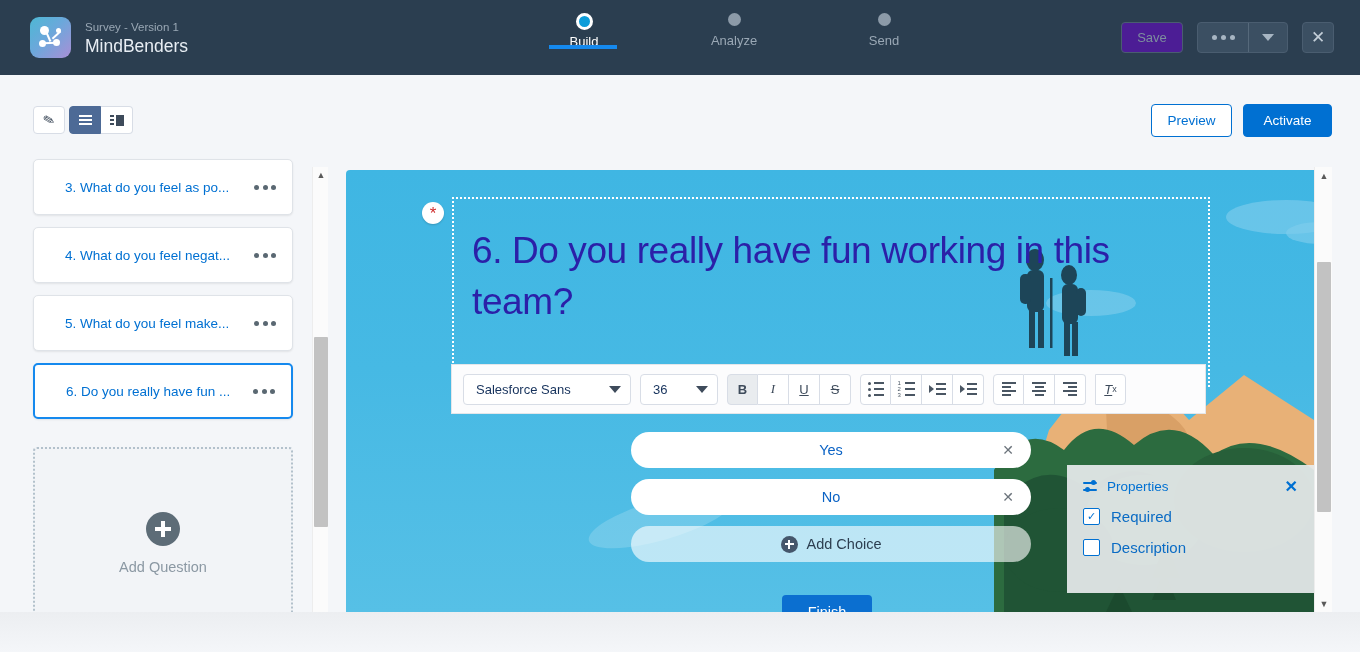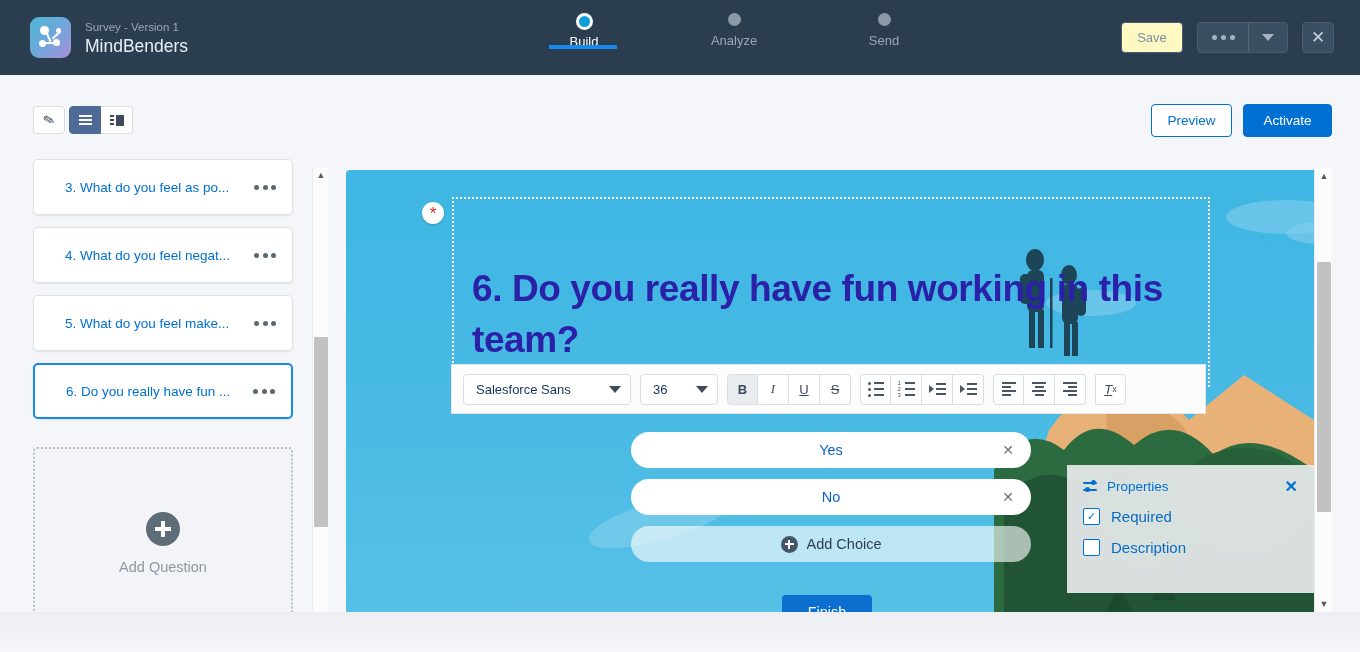--- a/index.html
+++ b/index.html
@@ -57,21 +57,21 @@
     width: 68px; height: 4px; background: #1589ee;
   }
 
   
   .hdr-actions {
     position: absolute; right: 26px; top: 22px;
     display: flex; align-items: center; gap: 14px;
   }
   .btn-save {
     width: 62px; height: 31px; border-radius: 4px;
-    background: #fef9c3; border: 1px solid #4a5d70;
+    background: #4c1d95; border: 1px solid #4a5d70;
     color: #7d8e9e; font-size: 13px;
     display: flex; align-items: center; justify-content: center;
   }
   .split {
     display: flex; height: 31px; border-radius: 4px; overflow: hidden;
     border: 1px solid #4a5d70; background: #3b4f62;
   }
   .split > div { display: flex; align-items: center; justify-content: center; }
   .split-dots { width: 50px; gap: 4px; }
   .split-dots i { width: 5px; height: 5px; border-radius: 50%; background: #a7b5c2; display: block; }
@@ -212,22 +212,22 @@
 
   
   .q-title-box {
     position: absolute; left: 106px; top: 27px;
     width: 758px; height: 190px;
     border: 2px dotted #ffffff;
     z-index: 5;
   }
   .q-title-text {
     position: absolute; left: 18px; top: 26px; width: 710px;
-    font-size: 37px; font-weight: bold; color: #2b20a8;
-    line-height: 51px; letter-spacing: -.4px; margin-top: 38px;
+    font-size: 37px; font-weight: normal; color: #2b20a8;
+    line-height: 51px; letter-spacing: -.4px;
   }
 
   
   .rte {
     position: absolute; left: 105px; top: 194px;
     width: 755px; height: 50px;
     background: #fcfcfd; border: 1px solid #e3e6ea;
     display: flex; align-items: center; padding: 0 11px; gap: 9px;
     z-index: 7;
   }

